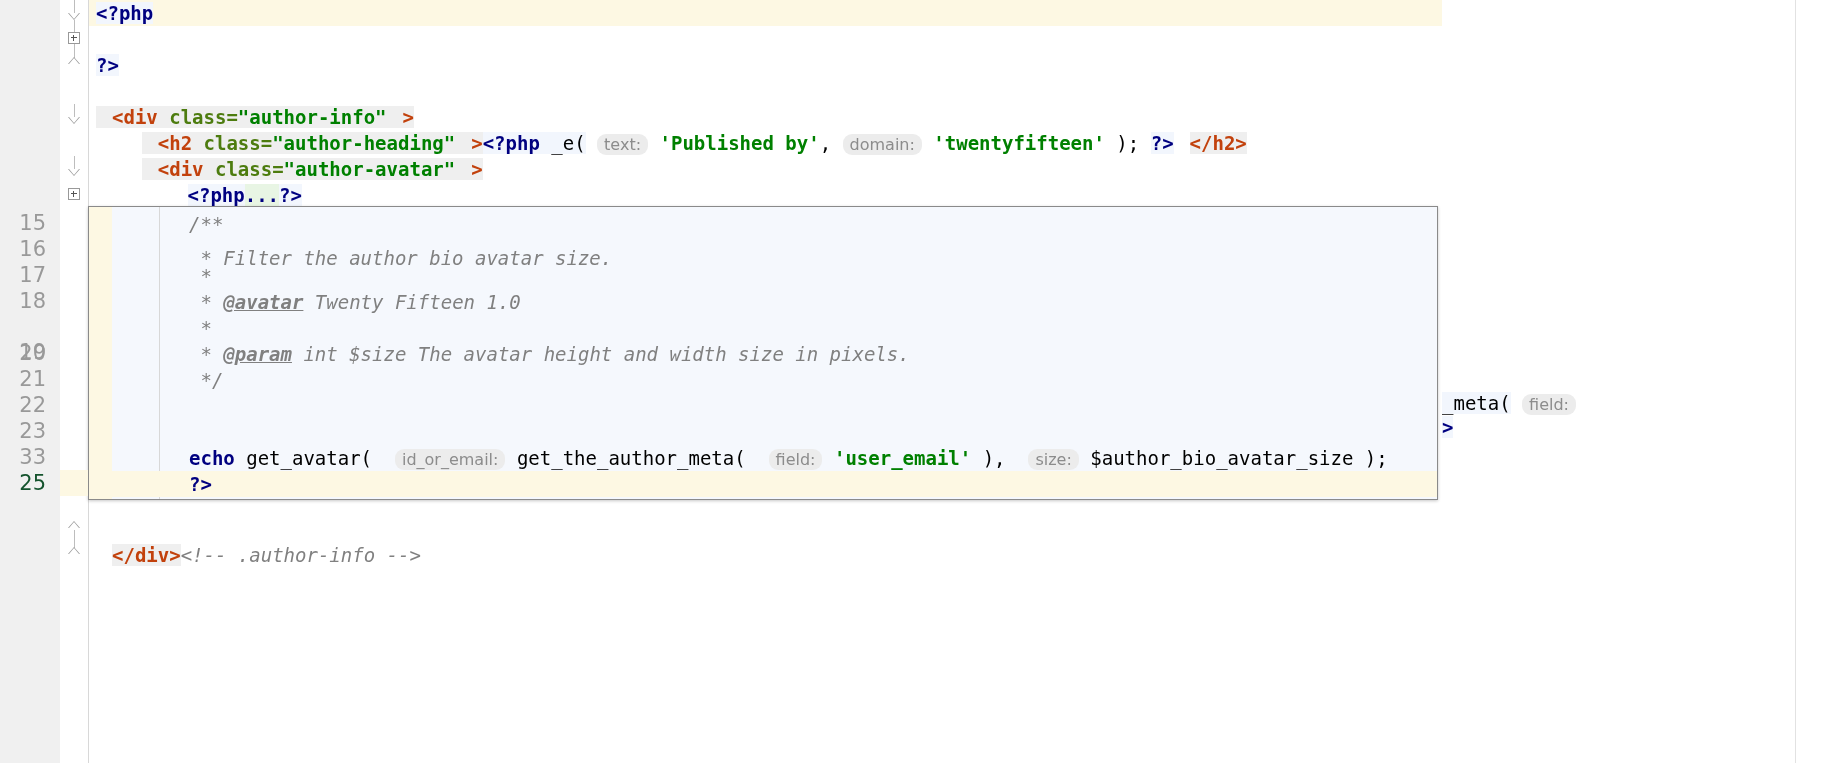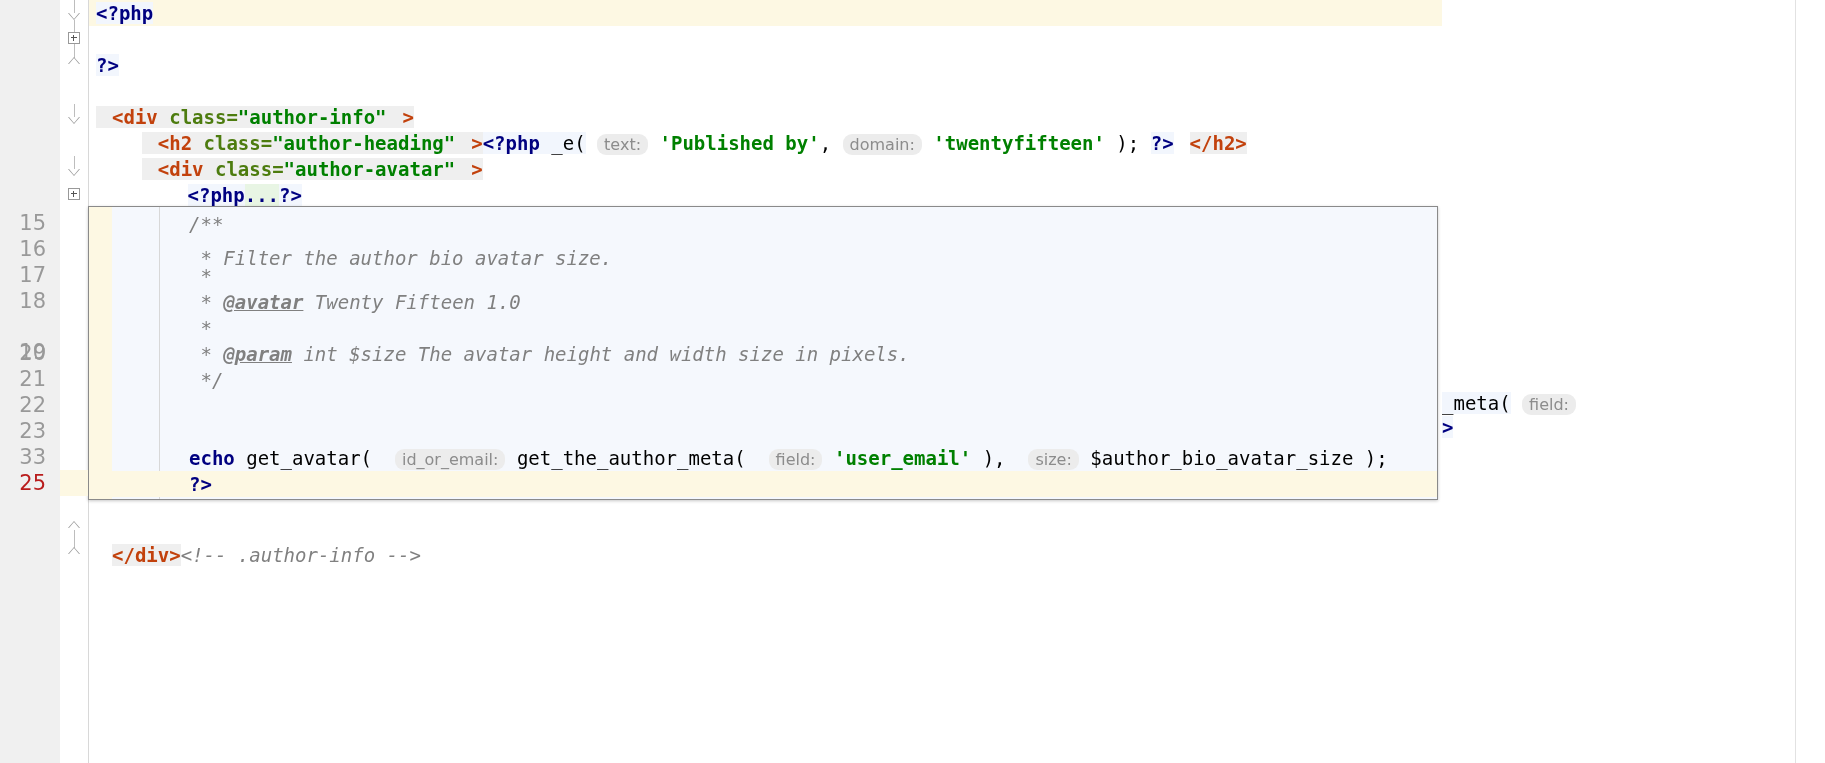--- a/index.html
+++ b/index.html
@@ -205,21 +205,21 @@
   }
   .panel-lnums .pl {
     position: absolute;
     left: 0; width: 46px;
     text-align: right;
     height: 26px; line-height: 26px;
     font-family: "DejaVu Sans", sans-serif;
     font-size: 21px;
     color: #999999;
   }
-  .panel-lnums .pl.cur { color: #b91c1c; }
+  .panel-lnums .pl.cur { color: #14532d; }
   .panel-lnums-bg-cream {
     position: absolute; left: 60px; width: 28px;
     height: 26px; background: #fdf8e3; z-index: 11;
   }
 </style>
 </head>
 <body>
 
 <div id="editor">
 

